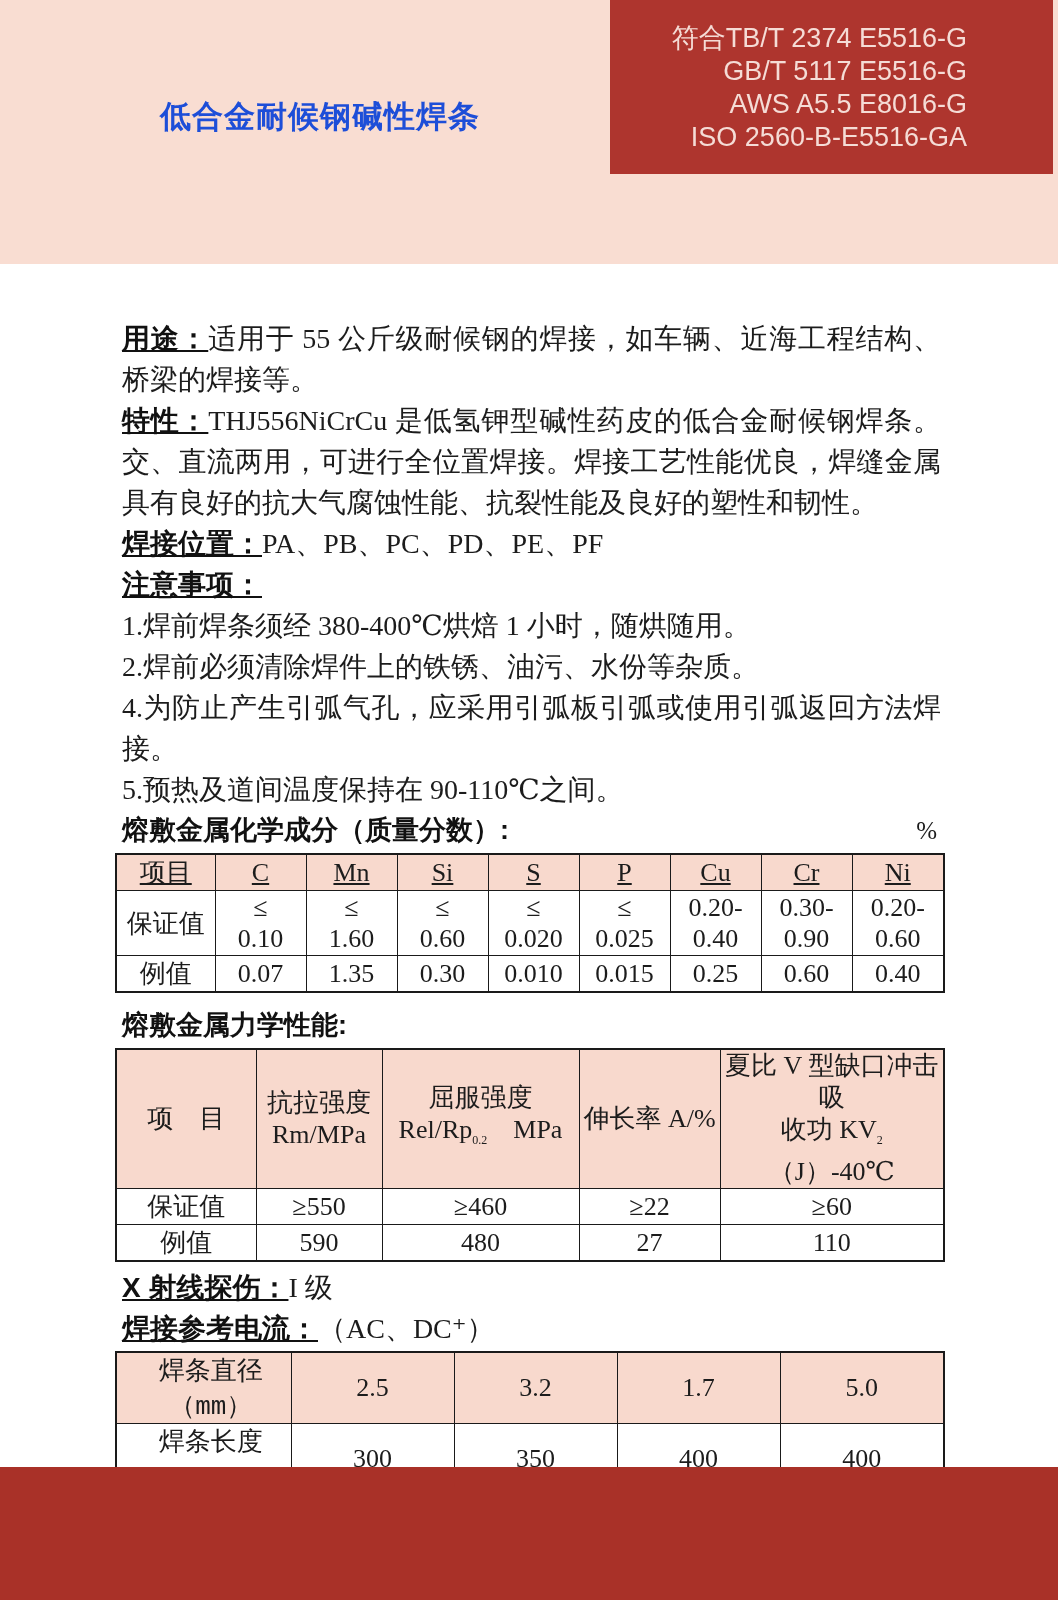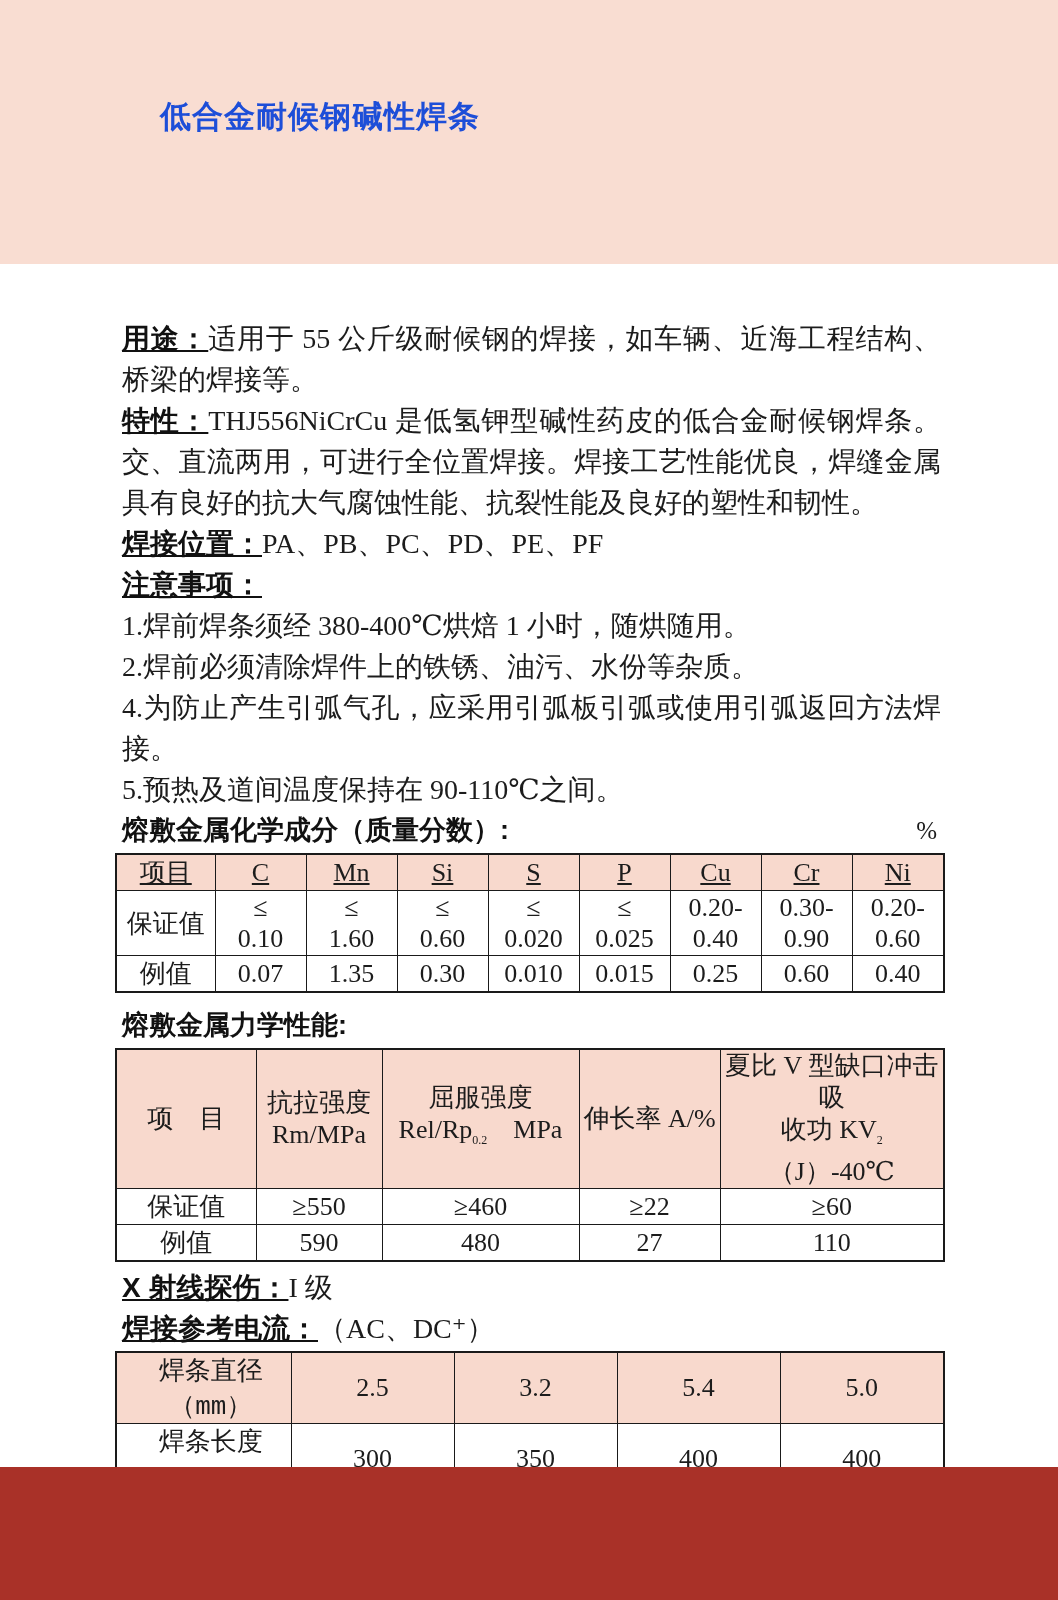--- a/index.html
+++ b/index.html
@@ -65,20 +65,26 @@
   
   .band-footer{position:absolute;left:0;top:1467px;width:1058px;height:133px;background:#a93128;}
 </style>
 </head>
 <body>
 
 <div class="page">
 
   <div class="band-header">
     <h1 class="product-title">低合金耐候钢碱性焊条</h1>
+    <div class="standards-box">
+      <div>符合TB/T 2374 E5516-G</div>
+      <div>GB/T 5117 E5516-G</div>
+      <div>AWS A5.5 E8016-G</div>
+      <div>ISO 2560-B-E5516-GA</div>
+    </div>
   </div>
 
   <div class="content">
 
     <p class="para"><span class="lbl">用途：</span><span>适用于 55 公斤级耐候钢的焊接，如车辆、近海工程结构、桥梁的焊接等。</span></p>
 
     <p class="para"><span class="lbl">特性：</span><span>THJ556NiCrCu 是低氢钾型碱性药皮的低合金耐候钢焊条。交、直流两用，可进行全位置焊接。焊接工艺性能优良，焊缝金属具有良好的抗大气腐蚀性能、抗裂性能及良好的塑性和韧性。</span></p>
 
     <p class="para"><span class="lbl">焊接位置：</span><span>PA、PB、PC、PD、PE、PF</span></p>
 
@@ -214,21 +220,21 @@
           <col style="width:163px">
           <col style="width:163px">
           <col style="width:163px">
           <col style="width:164px">
       </colgroup>
       <tbody>
           <tr class="head">
         <td class="rowlab">焊条直径（mm）</td>
         <td>2.5</td>
         <td>3.2</td>
-        <td>5.4</td>
+        <td>1.7</td>
         <td>5.0</td>
       </tr>
       <tr class="mid">
         <td class="rowlab">焊条长度（mm）</td>
         <td>300</td>
         <td>350</td>
         <td>400</td>
         <td>400</td>
       </tr>
       <tr>

